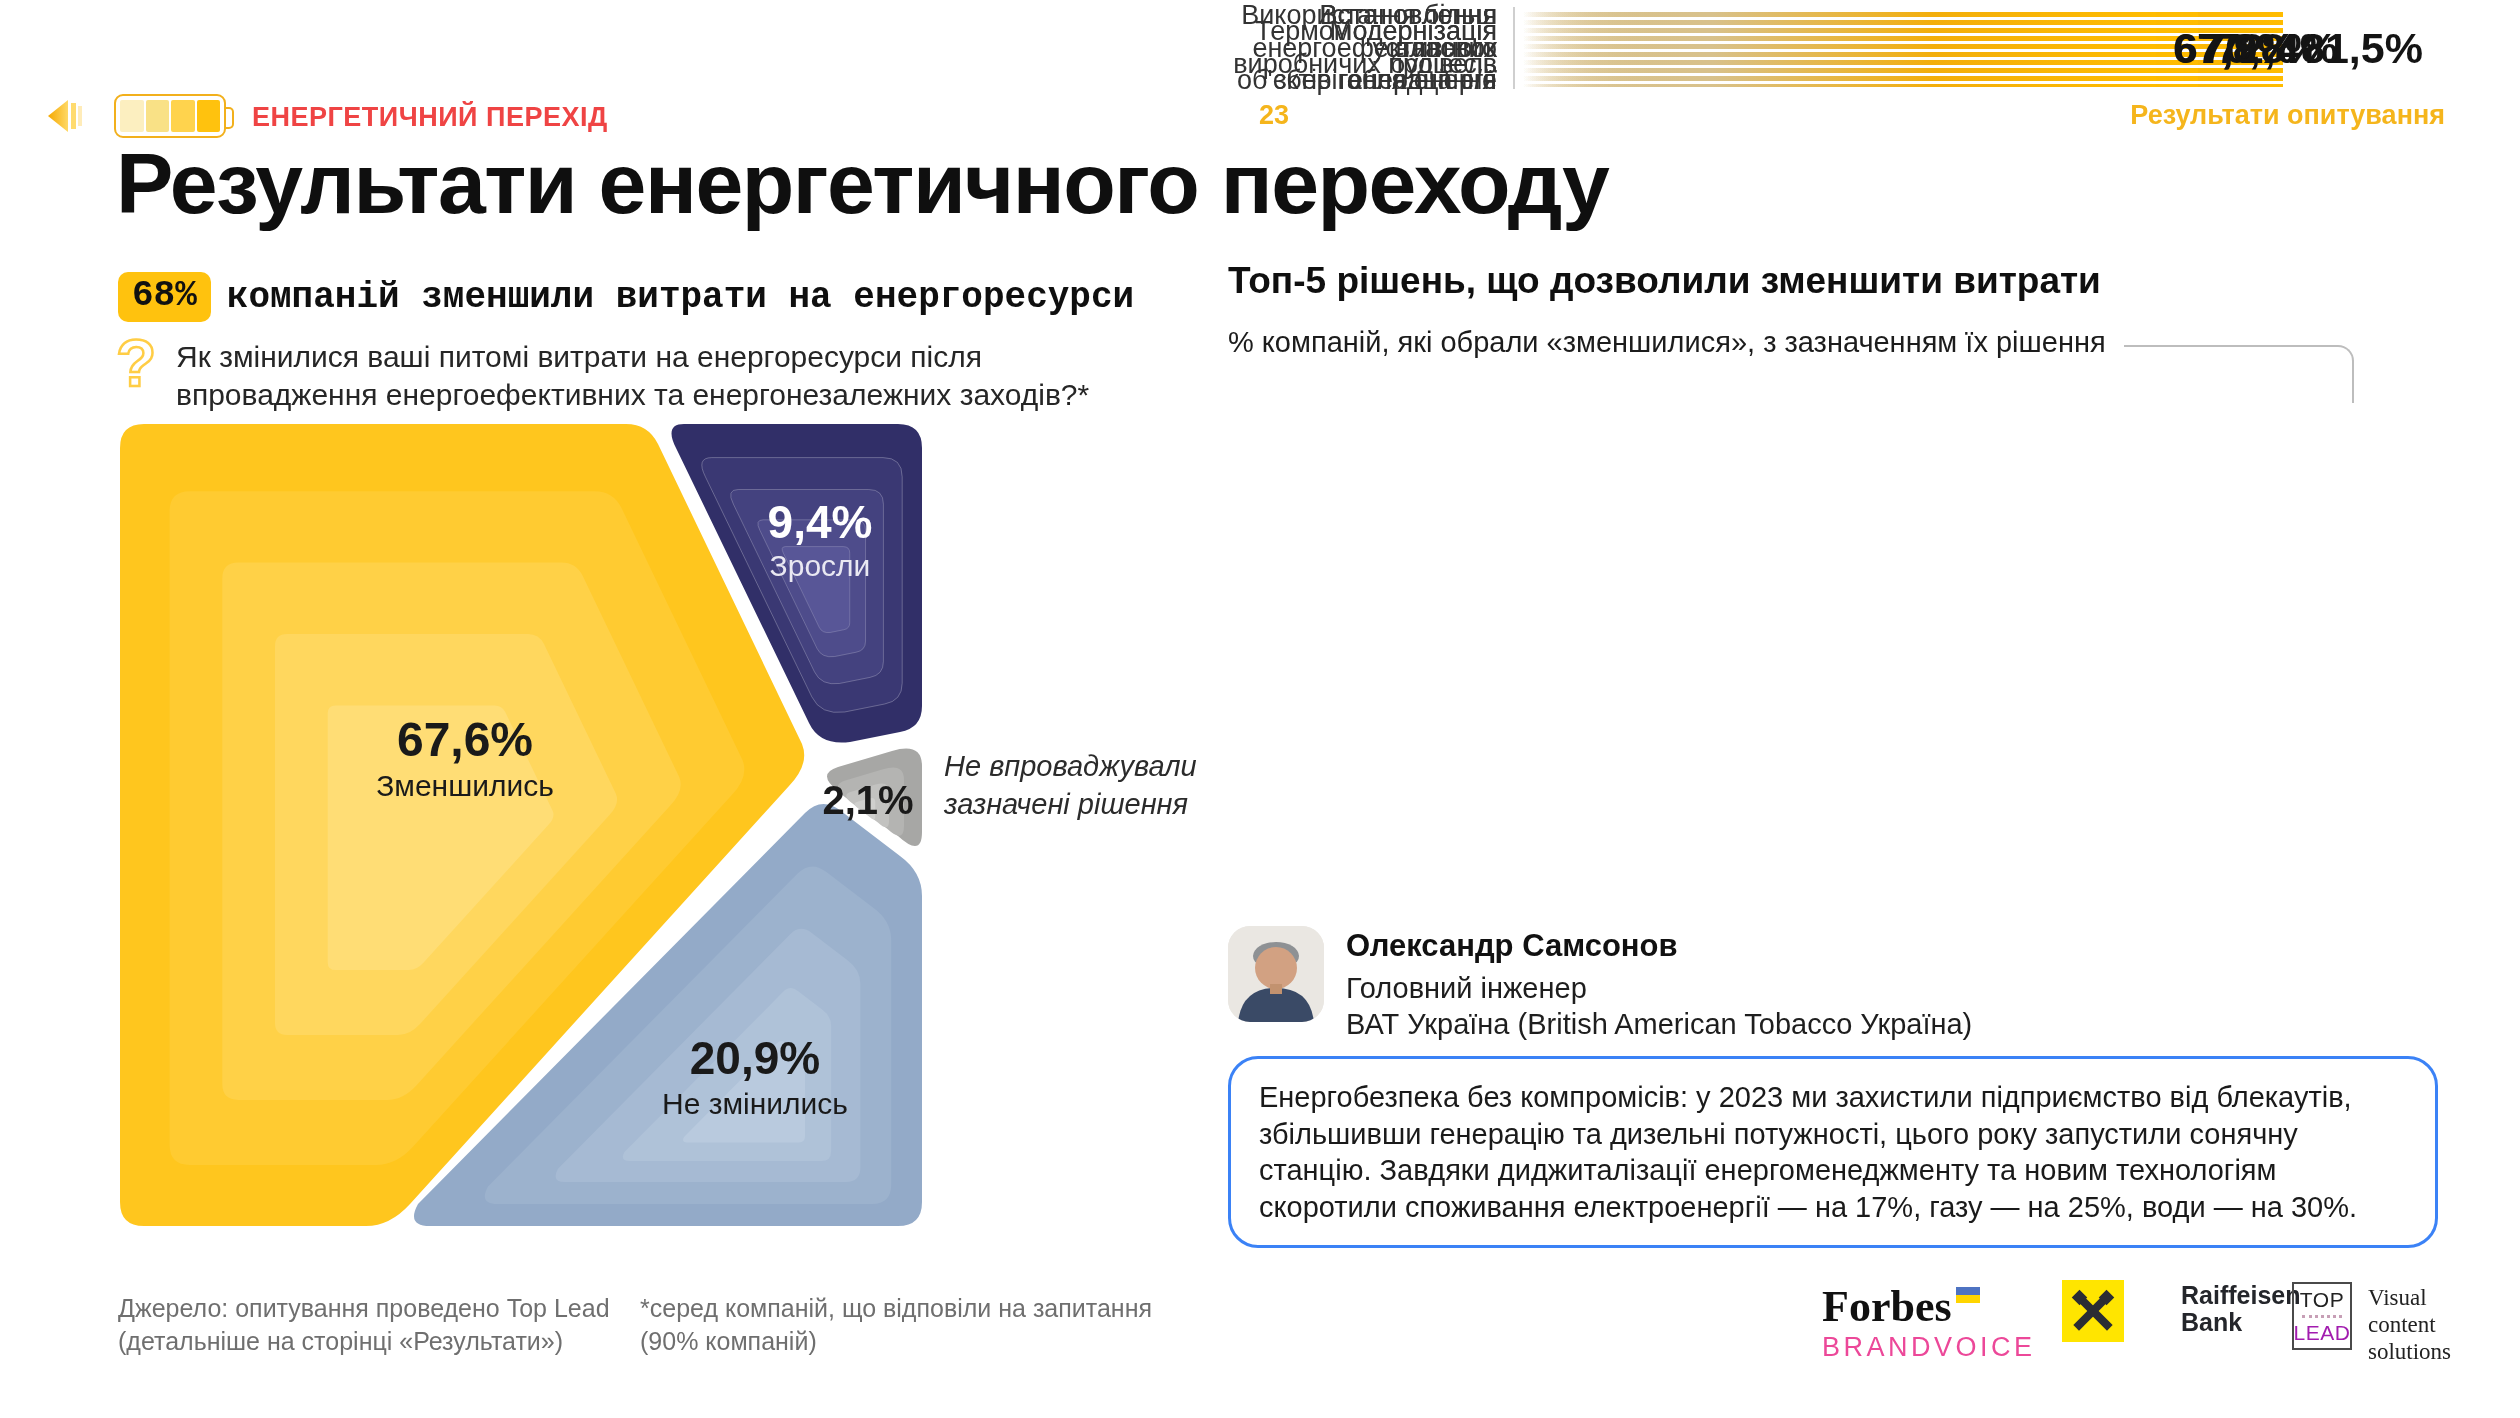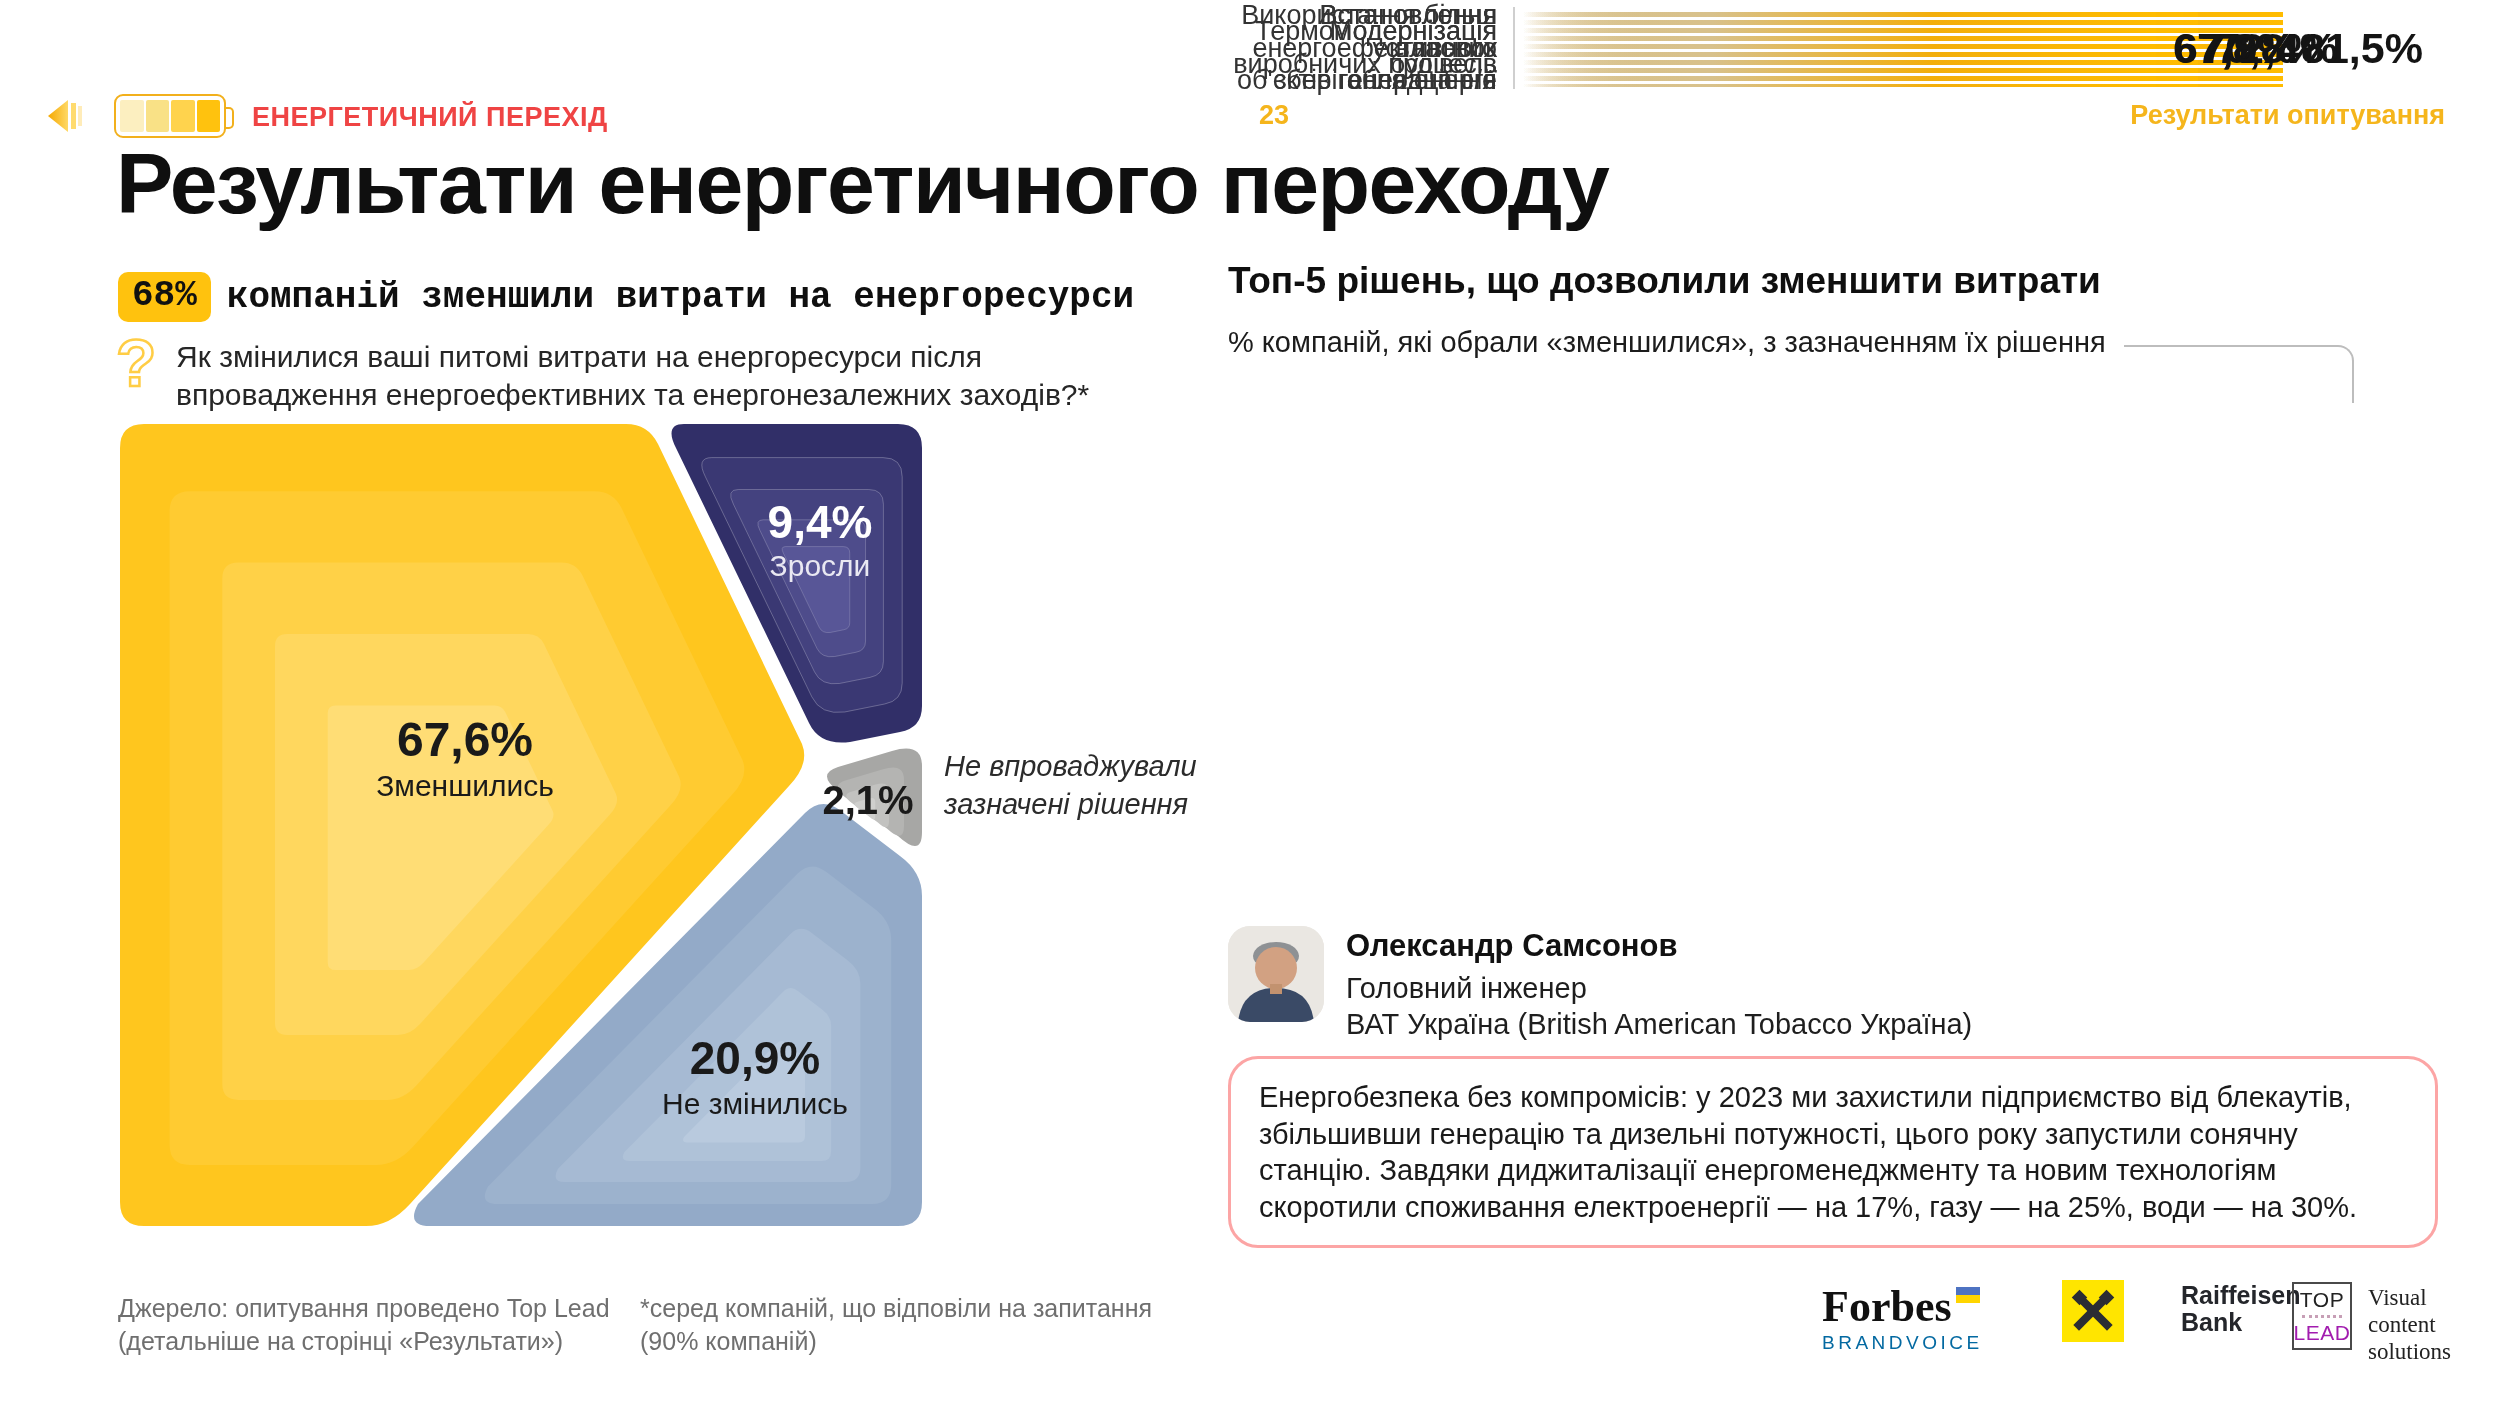--- a/index.html
+++ b/index.html
@@ -62,29 +62,29 @@
   }
   .bar-value { font-size:43px; font-weight:700; color:#141414; margin-left:18px; white-space:nowrap; }
 
   
   .avatar { position:absolute; left:1228px; top:926px; width:96px; height:96px; border-radius:22px;
             overflow:hidden; background:#EAE7E2; }
   .p-name { position:absolute; left:1346px; top:928px; font-size:31px; font-weight:700; color:#111; }
   .p-role { position:absolute; left:1346px; top:972px; font-size:29px; color:#1E1E1E; }
   .p-company { position:absolute; left:1346px; top:1008px; font-size:29px; color:#1E1E1E; }
   .quote-box { position:absolute; left:1228px; top:1056px; width:1210px;
-               border:3px solid #fca5a5; border-radius:30px; padding:20px 28px;
+               border:3px solid #3b82f6; border-radius:30px; padding:20px 28px;
                font-size:29px; line-height:1.26; color:#1A1A1A; }
 
   
   .forbes { position:absolute; left:1822px; top:1286px; }
   .forbes-word { font-family:"Liberation Serif","DejaVu Serif",serif; font-size:44px; font-weight:700; color:#111; line-height:.95; }
   .forbes-flag { display:inline-block; width:24px; height:16px; vertical-align:18px; margin-left:4px;
                  background:linear-gradient(#4E73C2 0 50%, #FFD500 50% 100%); }
-  .forbes-sub { font-size:19px; letter-spacing:3.5px; color:#0369a1; margin-top:4px; }
+  .forbes-sub { font-size:27px; letter-spacing:3.5px; color:#ec4899; margin-top:4px; }
   .raif { position:absolute; left:2062px; top:1280px; display:flex; gap:14px; align-items:flex-start; }
   .raif-square { width:62px; height:62px; background:#FFE500; display:flex; align-items:center; justify-content:center; }
   .raif-text { font-size:25px; font-weight:700; color:#24262B; line-height:1.08; white-space:pre-line; margin-top:2px;margin-left:43px; }
   .toplead { position:absolute; left:2292px; top:1282px; display:flex; gap:16px; align-items:flex-start; }
   .tl-box { width:60px; height:68px; border:2.5px solid #4a4a4a; display:flex; flex-direction:column;
             align-items:center; justify-content:center; gap:3px; }
   .tl-box .tl-top { font-size:21px; letter-spacing:.5px; color:#222; }
   .tl-box .tl-sep { width:40px; border-top:3px dotted #C79FB6; }
   .tl-box .tl-lead { font-size:21px; letter-spacing:.5px; color:#a21caf; }
   .tl-text { font-family:"Liberation Serif","DejaVu Serif",serif; font-size:23px; line-height:1.18;

